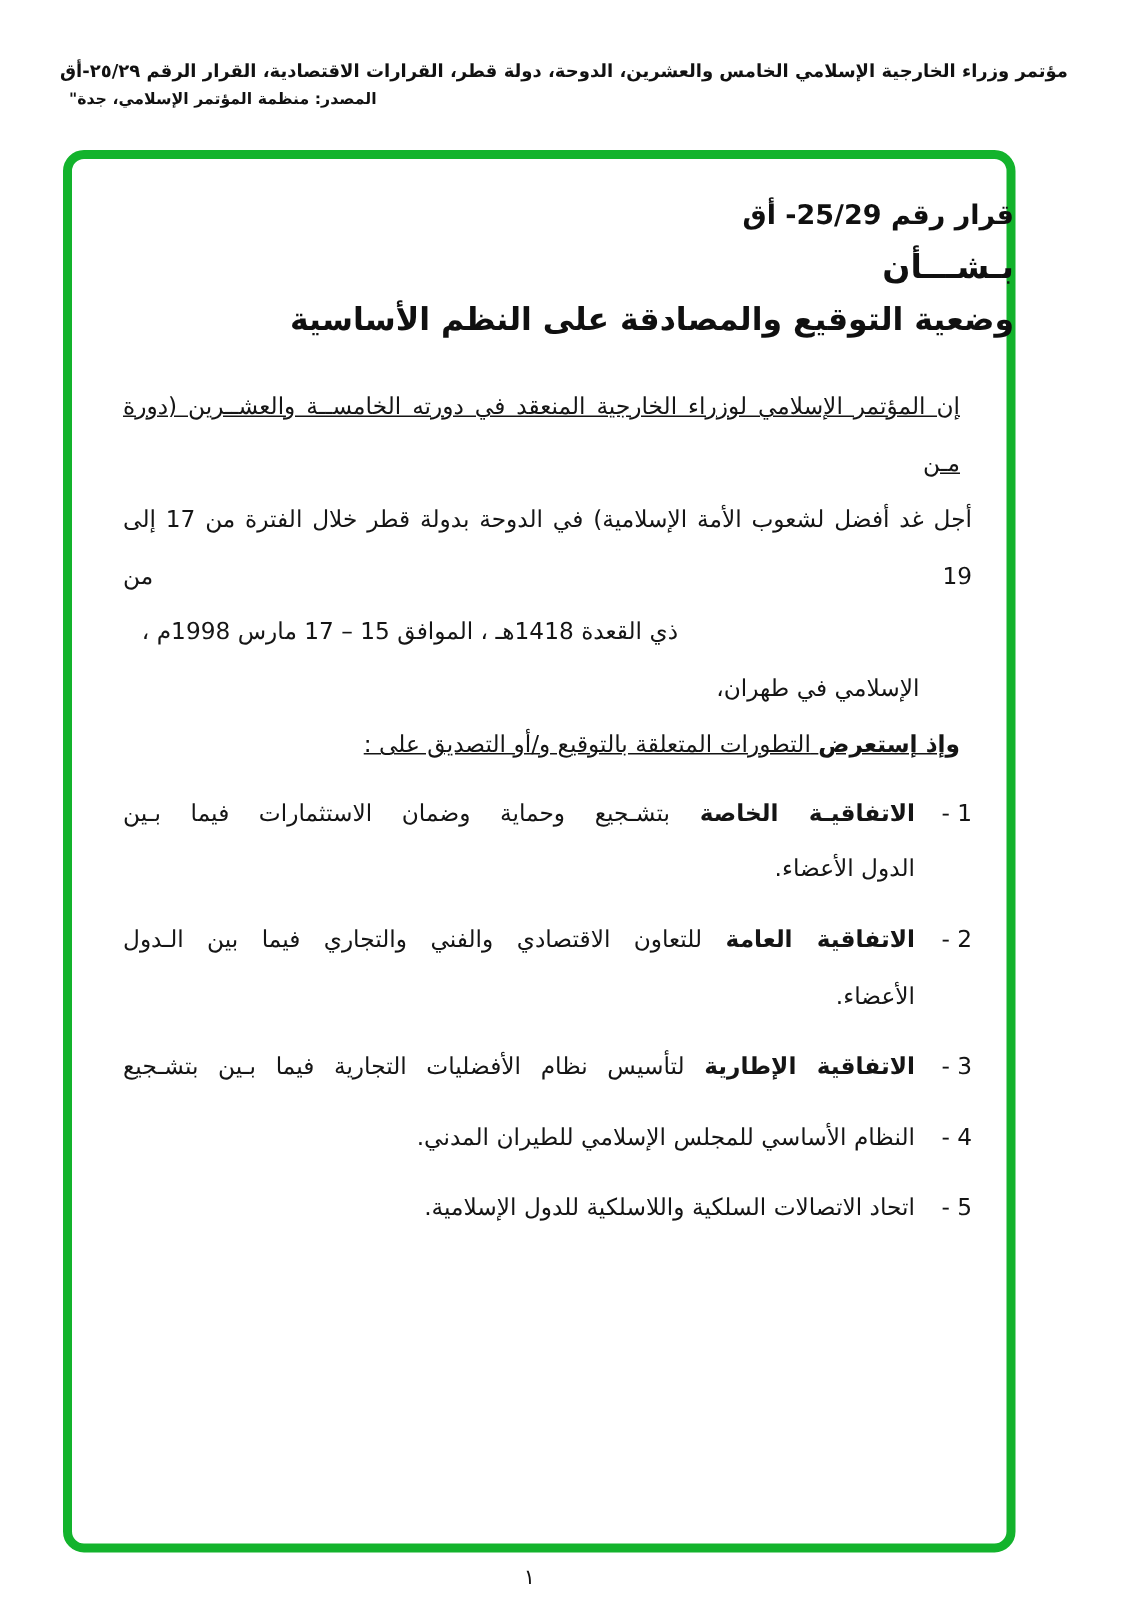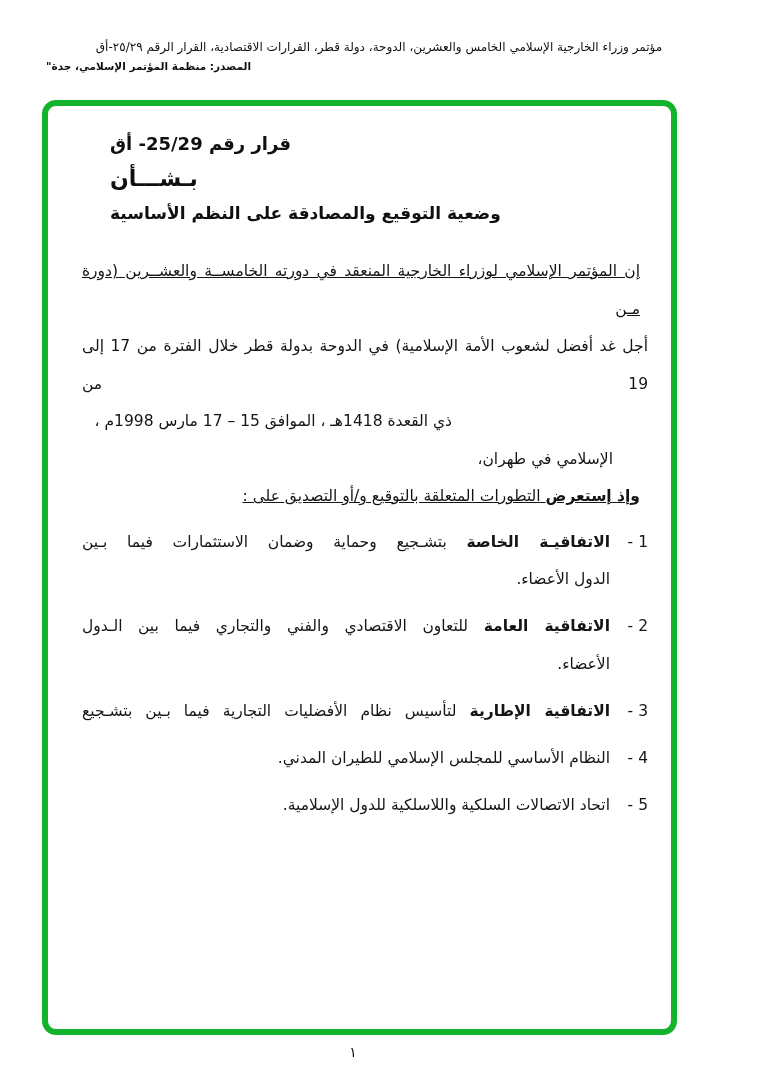--- a/index.html
+++ b/index.html
@@ -3,42 +3,42 @@
 <meta charset="utf-8">
 <style>
   html,body { margin:0; padding:0; background:#ffffff; }
   .page {
     position:relative; width:758px; height:1078px; background:#ffffff;
     font-family:"DejaVu Sans", sans-serif; color:#151515; overflow:hidden;
   }
   
   .top-header { position:absolute; top:40px; left:46px; right:46px; }
   .src1 {
-    direction:rtl; font-weight:normal; font-size:12px; text-align:center;
+    direction:rtl; font-weight:bold; font-size:12px; text-align:center;
     white-space:nowrap; color:#111;
   }
   .src2 {
     direction:rtl; font-weight:bold; font-size:10.5px; text-align:left;
     margin-top:6px; color:#111; white-space:nowrap;
   }
   
   .frame {
     position:absolute; left:42px; top:100px; width:635px; height:935px;
     box-sizing:border-box; border:6px solid #13b32c; border-radius:14px;
     background:#ffffff;
   }
   .content {
     direction:rtl; padding:20px 23px 0 34px; box-sizing:border-box; height:100%;
   }
   
-  .title-block { text-align:left; transform:translateX(28px); margin-bottom:22px; }
+  .title-block { text-align:right; transform:translateX(28px); margin-bottom:22px; }
   .t-line { line-height:35px; font-weight:bold; color:#101010; }
   .t1 { font-size:18px; }
   .t2 { font-size:22px; }
-  .t3, .t4 { font-size:17px; }
+  .t3, .t4 { font-size:21px; }
   
   .body-text { font-size:15.5px; }
   .line { line-height:37.5px; text-align:right; }
   .fill { text-align:justify; text-align-last:justify; }
   .b { font-weight:bold; }
   .ind-first { padding-right:8px;text-decoration:underline; }
   .ind-sm { padding-right:35px; }
   .ind-lg { padding-right:170px; }
   .ind-xl { padding-right:196px; }
   

